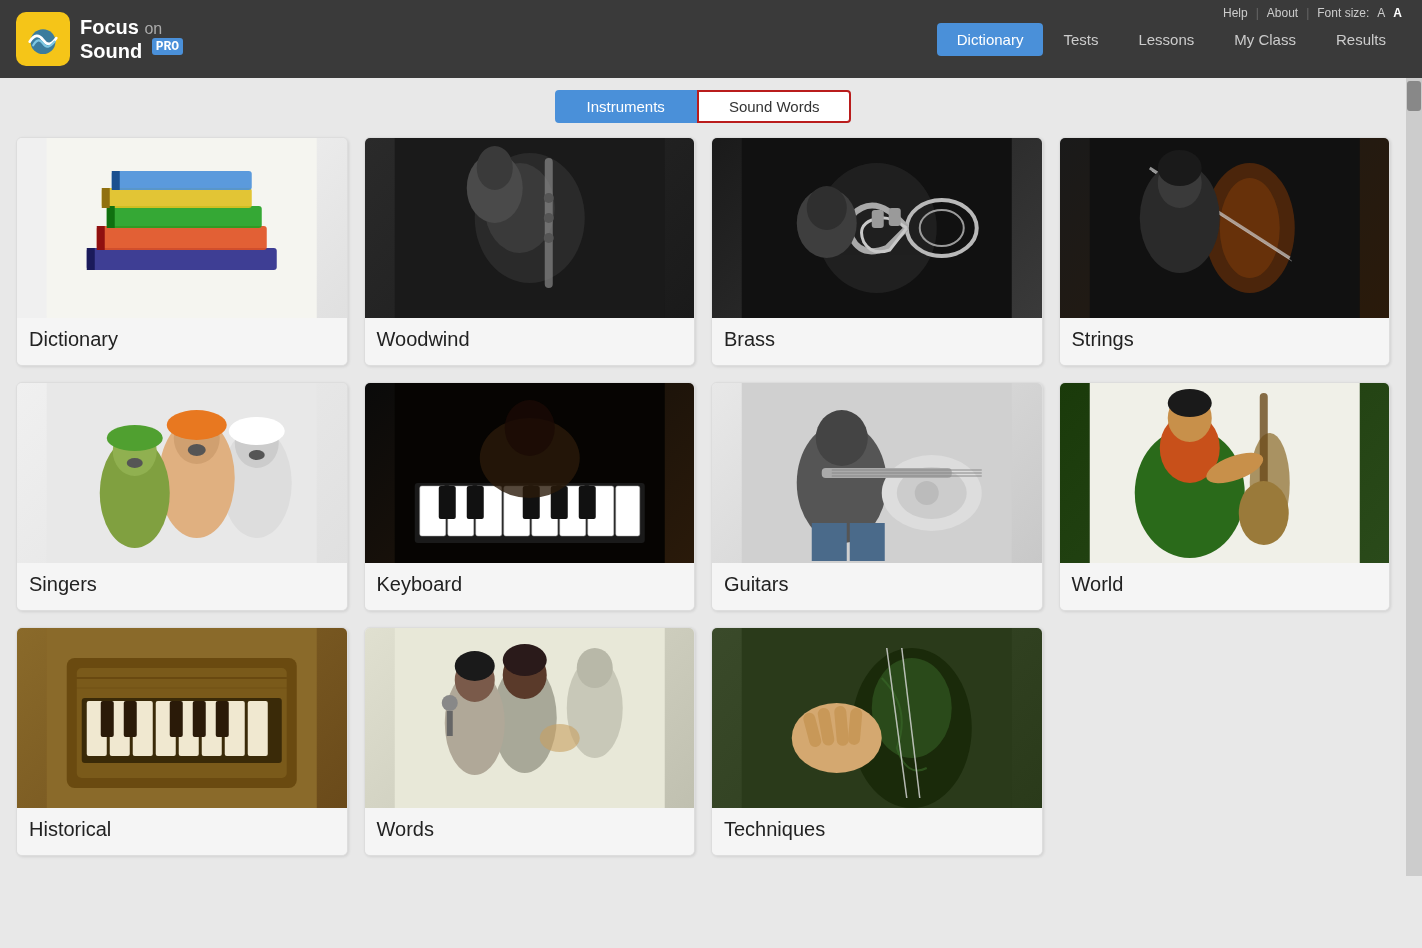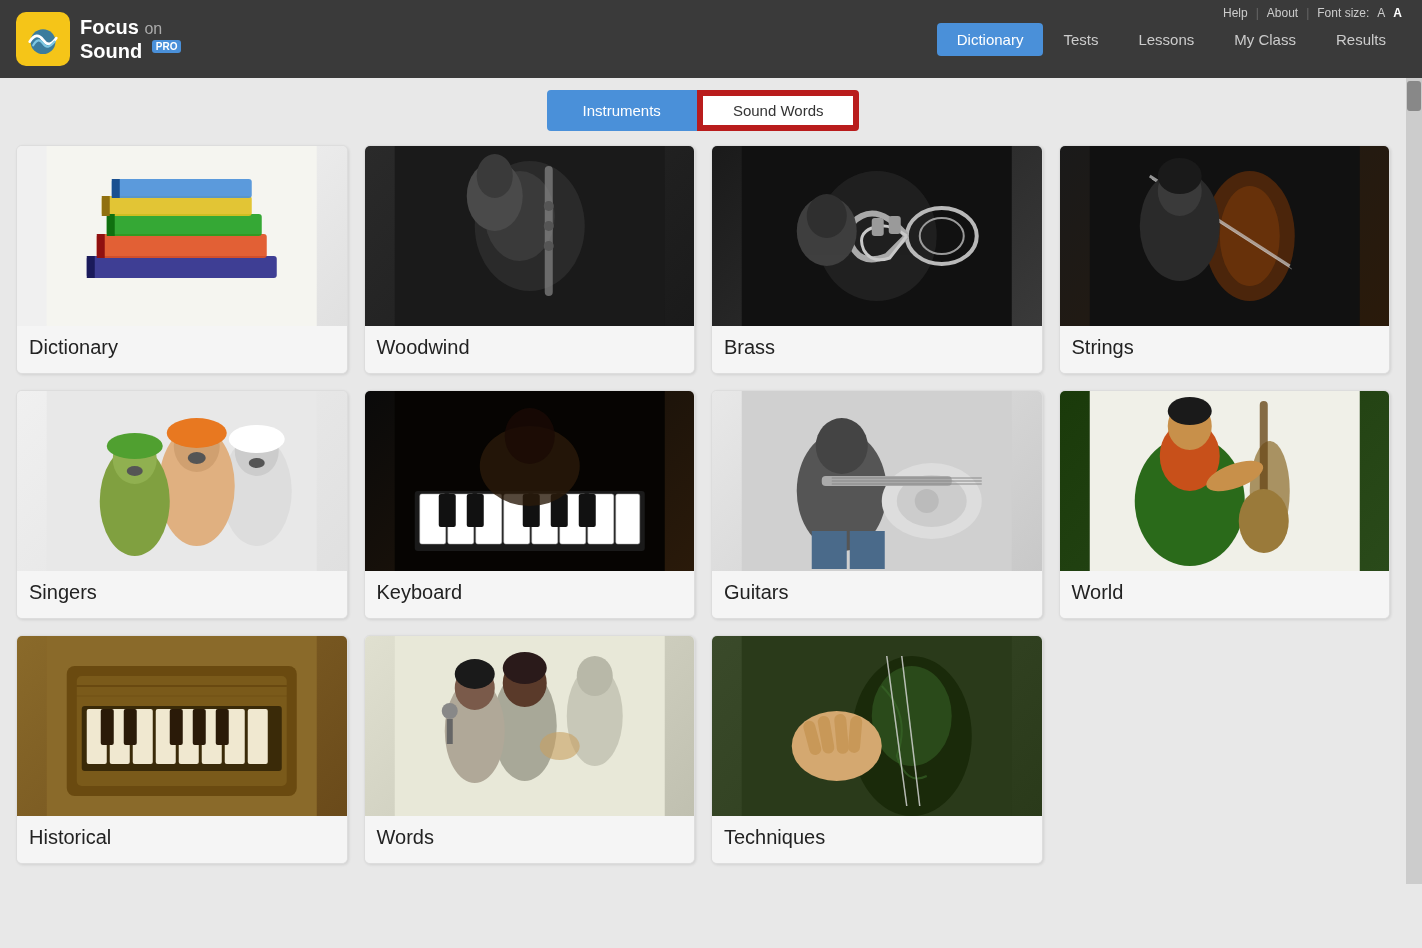--- a/index.html
+++ b/index.html
@@ -32,25 +32,26 @@
     .logo-icon svg { width: 48px; height: 48px; }
     .logo-text {
       color: white;
       font-size: 20px;
       font-weight: bold;
       line-height: 1.2;
     }
     .logo-text .pro-badge {
       background: #4a90d9;
       color: white;
-      font-size: 10px;
+      font-size: 13px;
       padding: 1px 4px;
       border-radius: 3px;
       margin-left: 4px;
       vertical-align: super;
+      font-family: Liberation Mono, monospace;
     }
     .nav-area {
       margin-left: auto;
       display: flex;
       align-items: center;
       gap: 0;
     }
     .nav-item {
       color: #ccc;
       padding: 8px 20px;
@@ -103,21 +104,21 @@
     }
 
     
     .tab-bar {
       display: flex;
       justify-content: center;
       margin-bottom: 14px;
     }
     .tab-btn {
       padding: 6px 30px;
-      border: 6px solid #b91c1c;
+      border: 2px solid #b91c1c;
       background: white;
       cursor: pointer;
       font-size: 15px;
       color: #333;
     }
     .tab-btn.active {
       background: #4a90d9;
       color: white;
       border-color: #4a90d9;
     }

